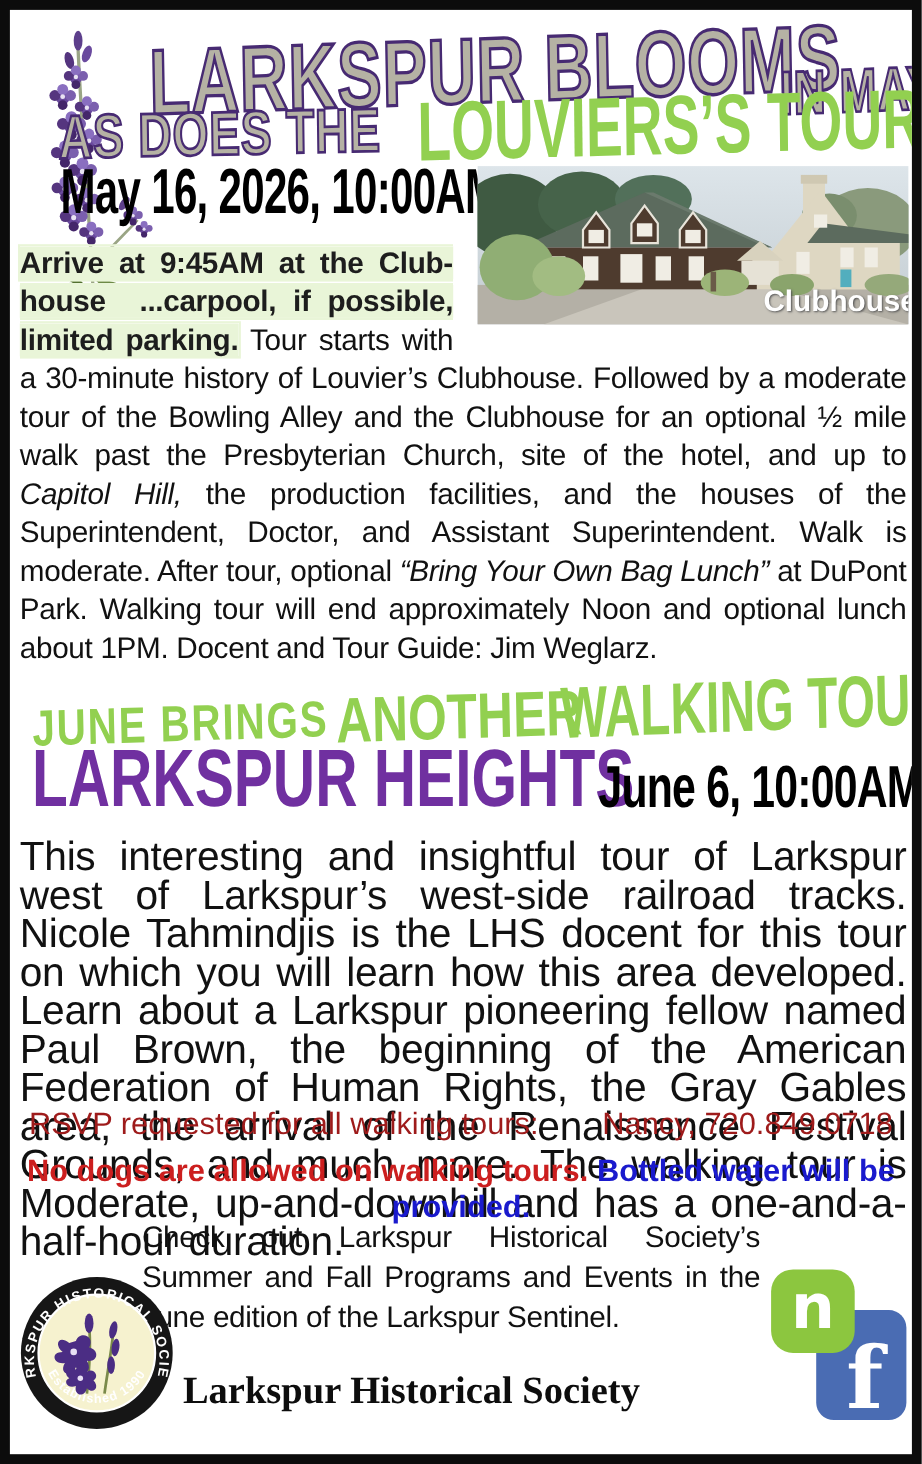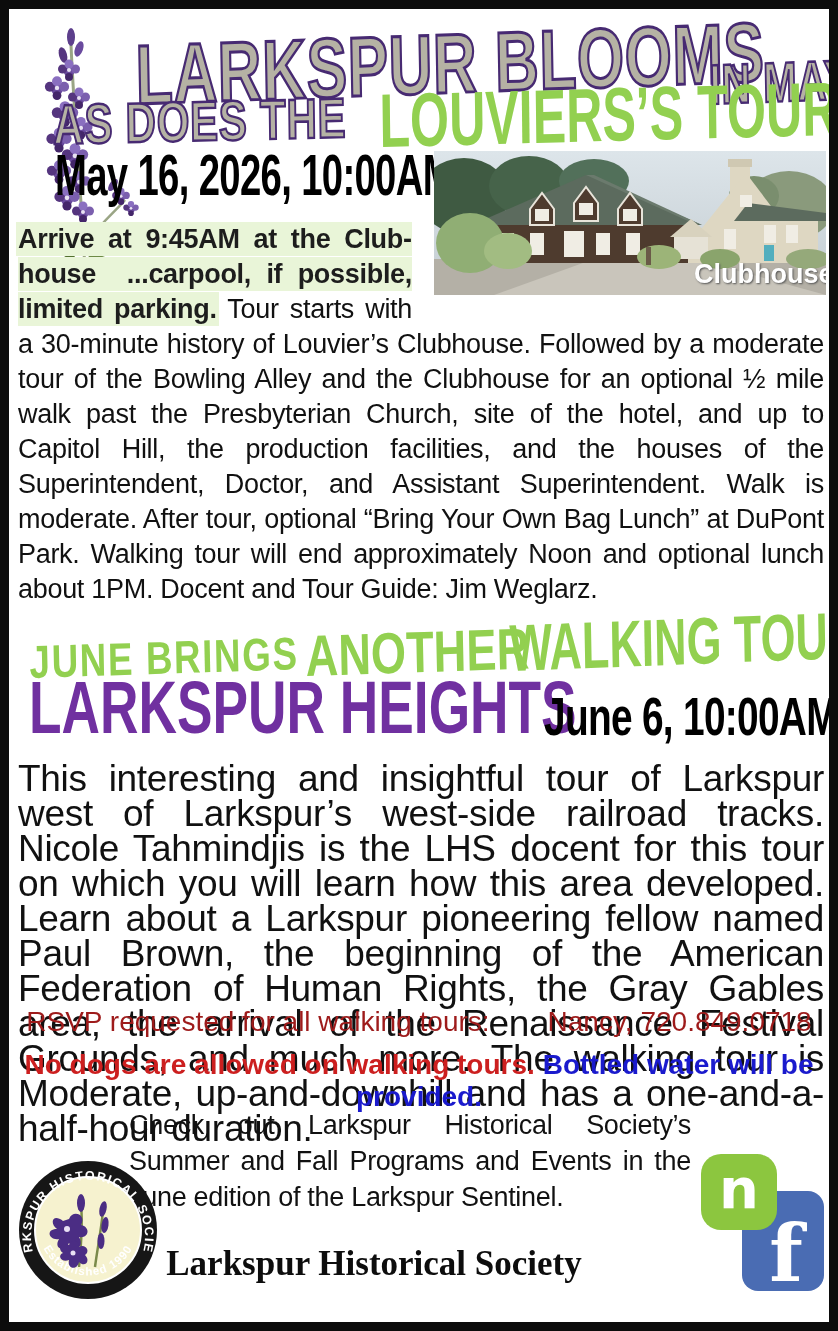--- a/index.html
+++ b/index.html
@@ -46,21 +46,21 @@
     left:9px;top:213px;width:806px;
     font-size:27px;line-height:35px;letter-spacing:-.3px;
     text-align:justify;color:#111;
   }
   #photo-spacer{float:right;width:412px;height:74px;}
   .seg-highlight{
     font-weight:bold;color:#1d1d1d;
     background:#e9f5d8;
     box-shadow:0 0 0 2px #e9f5d8;
   }
-  .seg-italic{}
+  .seg-italic{font-style:italic;}
   
   .june-head{color:#92d050;font-weight:bold;white-space:nowrap;line-height:1;transform-origin:left top;}
   #june-w1{left:20px;top:630px;font-size:46px;transform:scaleX(.8) rotate(-1.5deg);letter-spacing:2px;}
   #june-w2{left:296px;top:618px;font-size:58px;transform:scaleX(.78) rotate(-1.5deg);}
   #june-w3{left:500px;top:606px;font-size:66px;transform:scaleX(.68) rotate(-1.5deg);}
   #june-title{
     left:20px;top:662px;font-size:74px;font-weight:bold;color:#7030a0;
     white-space:nowrap;line-height:1;transform:scaleX(.72);transform-origin:left top;
   }
   #june-date{

